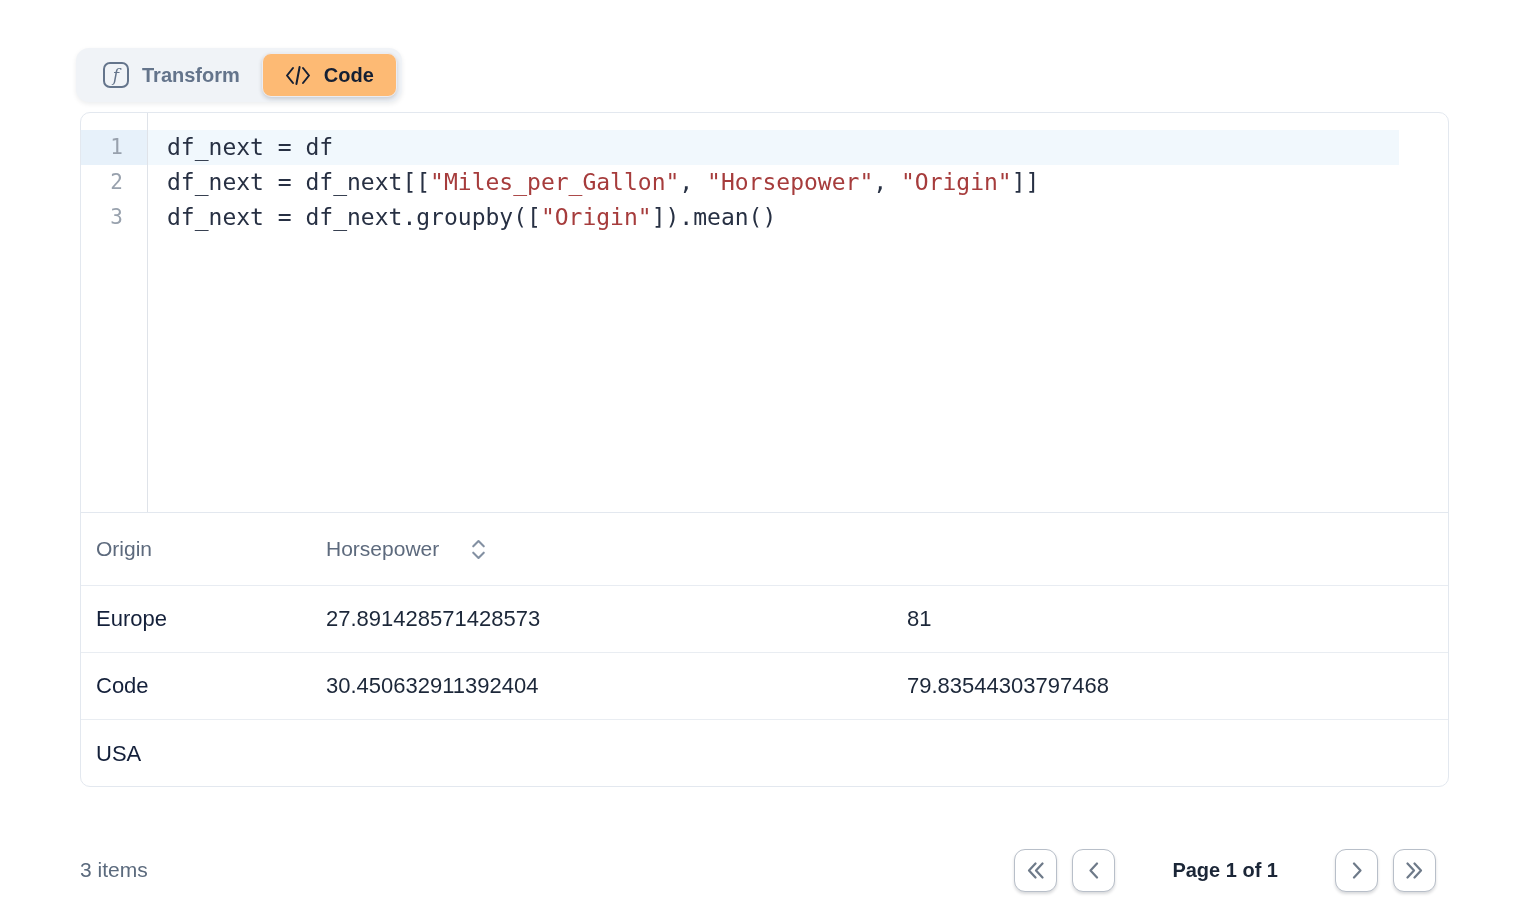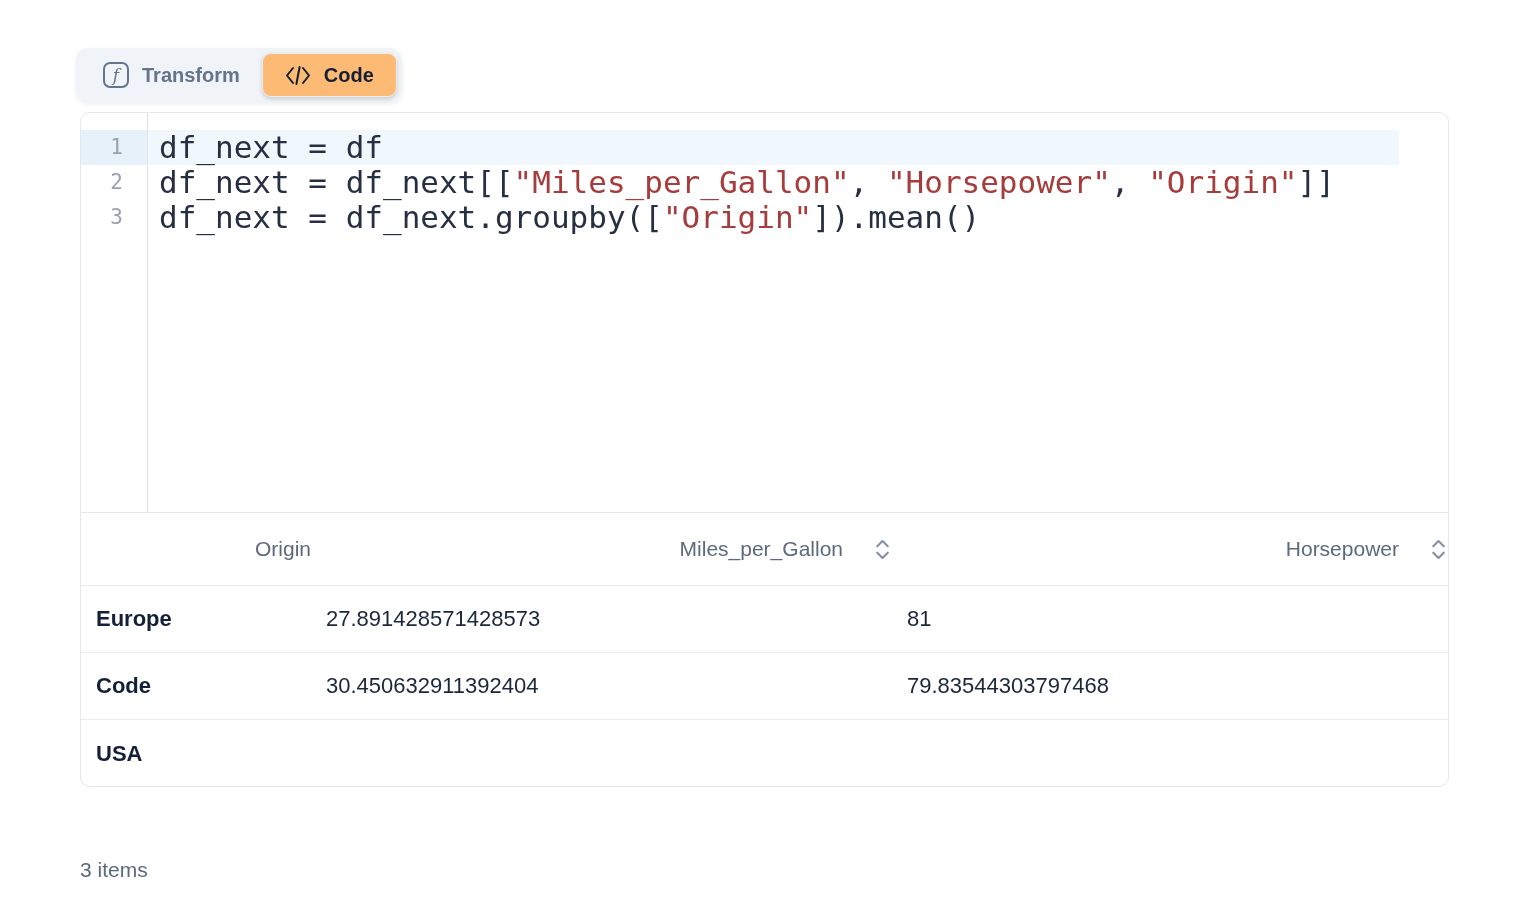--- a/index.html
+++ b/index.html
@@ -24,33 +24,33 @@
            border:1px solid #e3e8ef; border-radius:10px; overflow:hidden; background:#fff; }
 
   .editor { position:relative; height:400px; border-bottom:1px solid #e3e8ef; padding-top:17px;
             font-family:"DejaVu Sans Mono", monospace; cursor:text; }
   .gutter-divider { position:absolute; left:66px; top:0; bottom:0; width:1px; background:#dfe3e9; }
   .cline { display:flex; height:35px; line-height:35px; width:1318px; }
   .cline.active { background:#f1f8fd; }
   .cline.active .ln { background:#e7f1fa; }
   .ln { flex:0 0 66px; width:66px; text-align:right; padding-right:24px;
         color:#98a1ad; font-size:21px; }
-  .ctext { padding-left:12px; font-size:31px; color:#273043; white-space:pre; }
+  .ctext { padding-left:20px; font-size:23px; color:#273043; white-space:pre; }
   .tok-s { color:#a63c3c; }
 
   
   .thead { display:grid; grid-template-columns:230px 581px 1fr; height:73px; align-items:center;
            color:#5d6a7d; font-size:21px; font-weight:500; border-bottom:1px solid #e8ecf2; }
-  .th { padding-left:15px; display:flex; align-items:center; gap:30px;justify-content:flex-end; }
+  .th { padding-left:15px; display:flex; align-items:center; gap:30px; }
   .sort-btn { background:none; border:none; cursor:pointer; display:flex; align-items:center; padding:2px; }
   .trow { display:grid; grid-template-columns:230px 581px 1fr; height:67px; align-items:center;
           font-size:22px; color:#1c2739; border-bottom:1px solid #e9edf2; }
   .trow:last-child { border-bottom:none;gap:44px; }
   .cell { padding-left:15px; }
-  .origin-cell { font-weight:700; color:#14203a; }
+  .origin-cell { font-weight:400; color:#14203a; }
 
   
   .footer { position:absolute; left:80px; top:842px; width:1356px; height:56px;
             display:flex; align-items:center; }
   .items { color:#5b6a7d; font-size:21px; }
   .pager { margin-left:auto; display:flex; align-items:center; }
   .pbtn { width:43px; height:43px; border:1.5px solid #b8bfc9; border-radius:11px; background:#fff;
           display:flex; align-items:center; justify-content:center; cursor:pointer;
           box-shadow:0 2px 3px rgba(16,24,40,.16); }
   .pbtn + .pbtn { margin-left:15px; }
@@ -96,29 +96,20 @@
         <span class="ln">3</span>
         <span class="ctext"><span>df_next = df_next.groupby([</span><span class="tok-s">"Origin"</span><span>]).mean()</span></span>
       </div>
     </div>
 
     <div class="thead">
       <div class="th">
         <span>Origin</span>
       </div>
       <div class="th">
-        <span>Miles_per_Gallon</span>
-        <button class="sort-btn">
-          <svg width="15" height="21" viewBox="0 0 14 20">
-            <path d="M2 7 L7 2 L12 7" stroke="#8390a2" stroke-width="2" fill="none" stroke-linecap="round" stroke-linejoin="round"></path>
-            <path d="M2 13 L7 18 L12 13" stroke="#8390a2" stroke-width="2" fill="none" stroke-linecap="round" stroke-linejoin="round"></path>
-          </svg>
-        </button>
-      </div>
-      <div class="th">
         <span>Horsepower</span>
         <button class="sort-btn">
           <svg width="15" height="21" viewBox="0 0 14 20">
             <path d="M2 7 L7 2 L12 7" stroke="#8390a2" stroke-width="2" fill="none" stroke-linecap="round" stroke-linejoin="round"></path>
             <path d="M2 13 L7 18 L12 13" stroke="#8390a2" stroke-width="2" fill="none" stroke-linecap="round" stroke-linejoin="round"></path>
           </svg>
         </button>
       </div>
     </div>
 
@@ -132,15 +123,40 @@
       <div class="cell">30.450632911392404</div>
       <div class="cell">79.83544303797468</div>
     </div>
     <div class="trow">
       <div class="cell origin-cell">USA</div>
     </div>
   </div>
 
   <div class="footer">
     <span class="items">3 items</span>
+    <div class="pager">
+      <button class="pbtn">
+        <svg width="19" height="17" viewBox="0 0 19 17">
+          <path class="chev" d="M9.5 1.5 L3 8.5 L9.5 15.5"></path>
+          <path class="chev" d="M16.5 1.5 L10 8.5 L16.5 15.5"></path>
+        </svg>
+      </button>
+      <button class="pbtn">
+        <svg width="12" height="17" viewBox="0 0 12 17">
+          <path class="chev" d="M9 1.5 L2.5 8.5 L9 15.5"></path>
+        </svg>
+      </button>
+      <span class="plabel">Page 1 of 1</span>
+      <button class="pbtn">
+        <svg width="12" height="17" viewBox="0 0 12 17">
+          <path class="chev" d="M3 1.5 L9.5 8.5 L3 15.5"></path>
+        </svg>
+      </button>
+      <button class="pbtn">
+        <svg width="19" height="17" viewBox="0 0 19 17">
+          <path class="chev" d="M2.5 1.5 L9 8.5 L2.5 15.5"></path>
+          <path class="chev" d="M9.5 1.5 L16 8.5 L9.5 15.5"></path>
+        </svg>
+      </button>
+    </div>
   </div>
 
 </div>
 
 </body></html>

